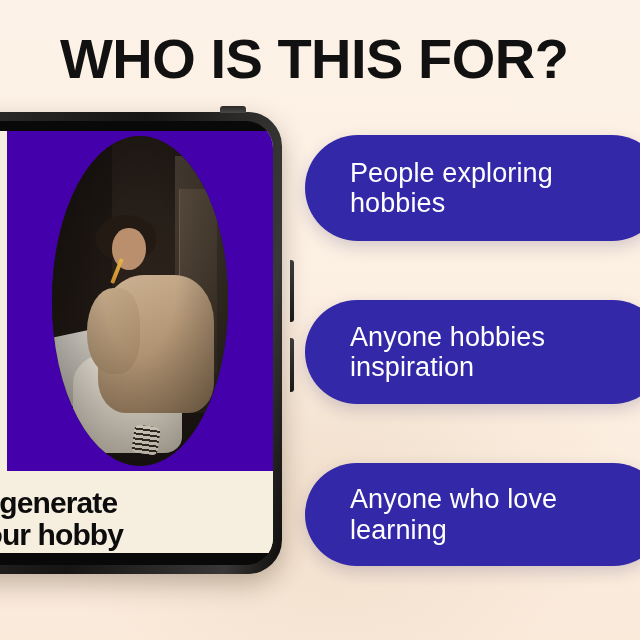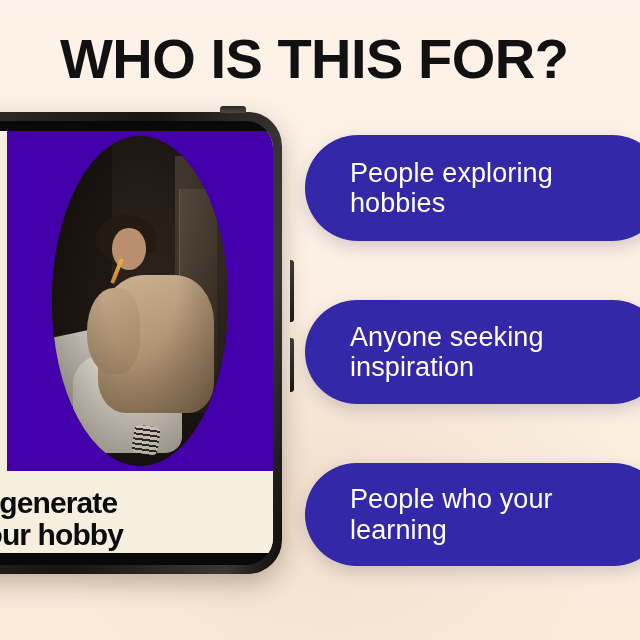--- a/index.html
+++ b/index.html
@@ -269,20 +269,20 @@
 
       </div>
     </div>
   </div>
 
   <div class="pill pill-1">
     <span class="pill-label">People exploring hobbies</span>
   </div>
 
   <div class="pill pill-2">
-    <span class="pill-label">Anyone seeking inspiration</span>
+    <span class="pill-label">Anyone hobbies inspiration</span>
   </div>
 
   <div class="pill pill-3">
-    <span class="pill-label">People who your learning</span>
+    <span class="pill-label">Anyone who love learning</span>
   </div>
 
 </div>
 
 </body></html>

